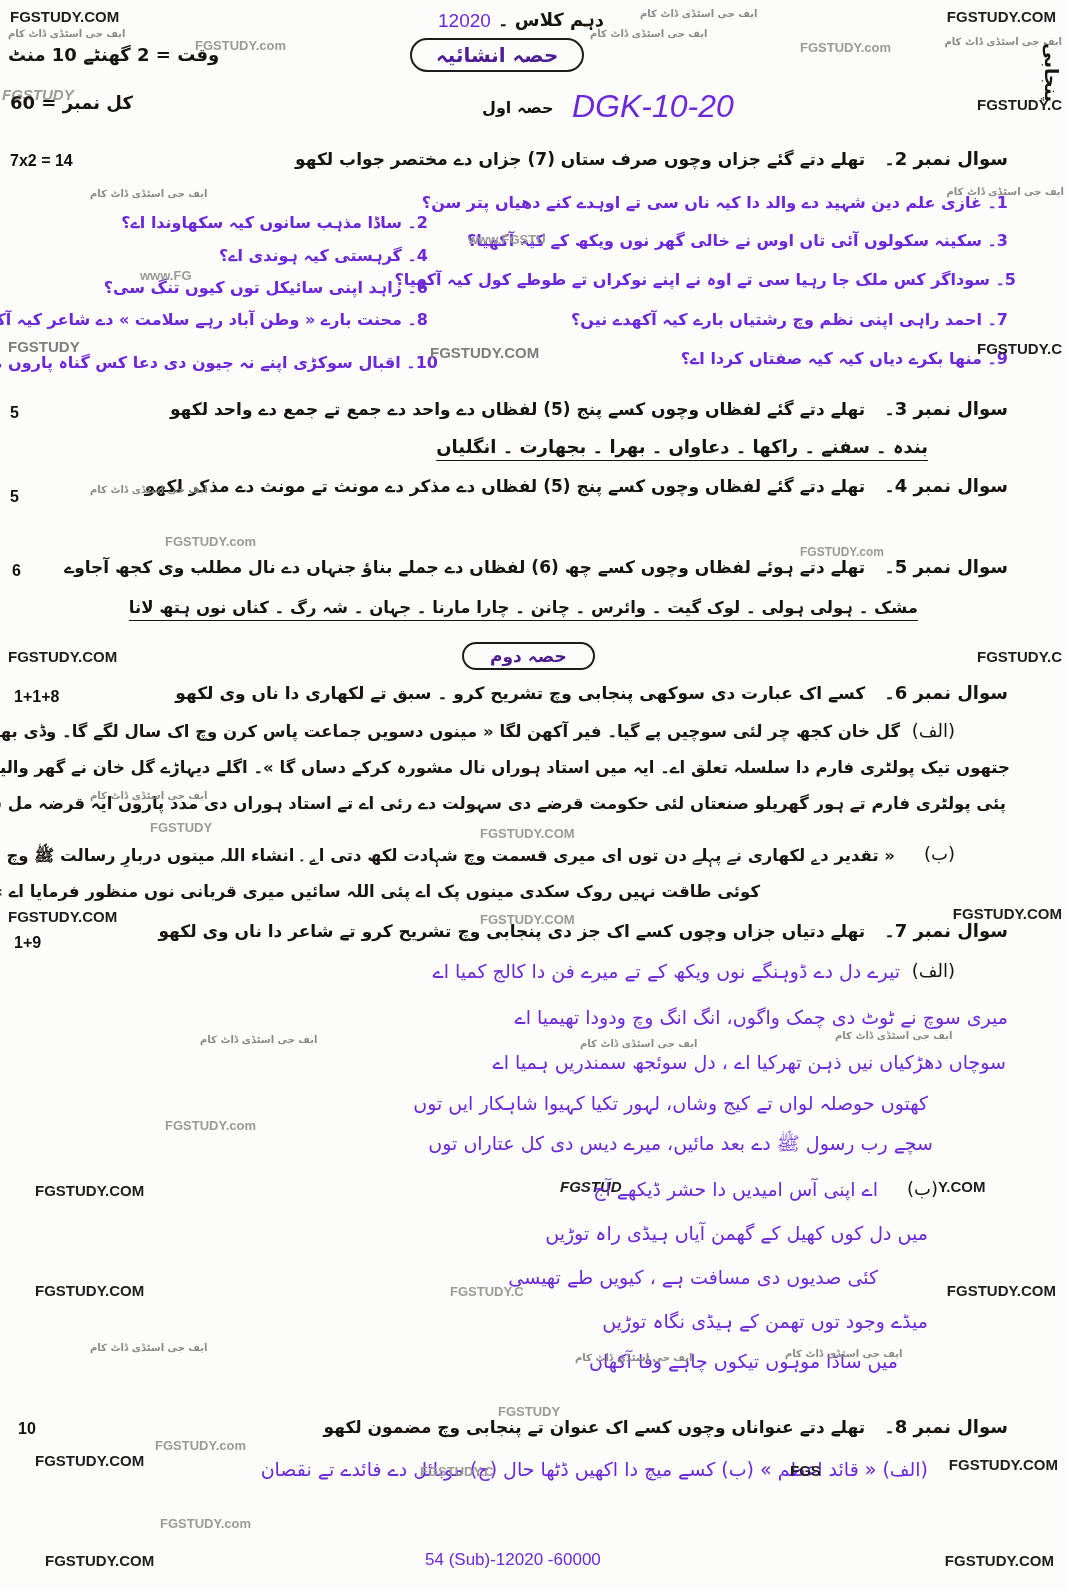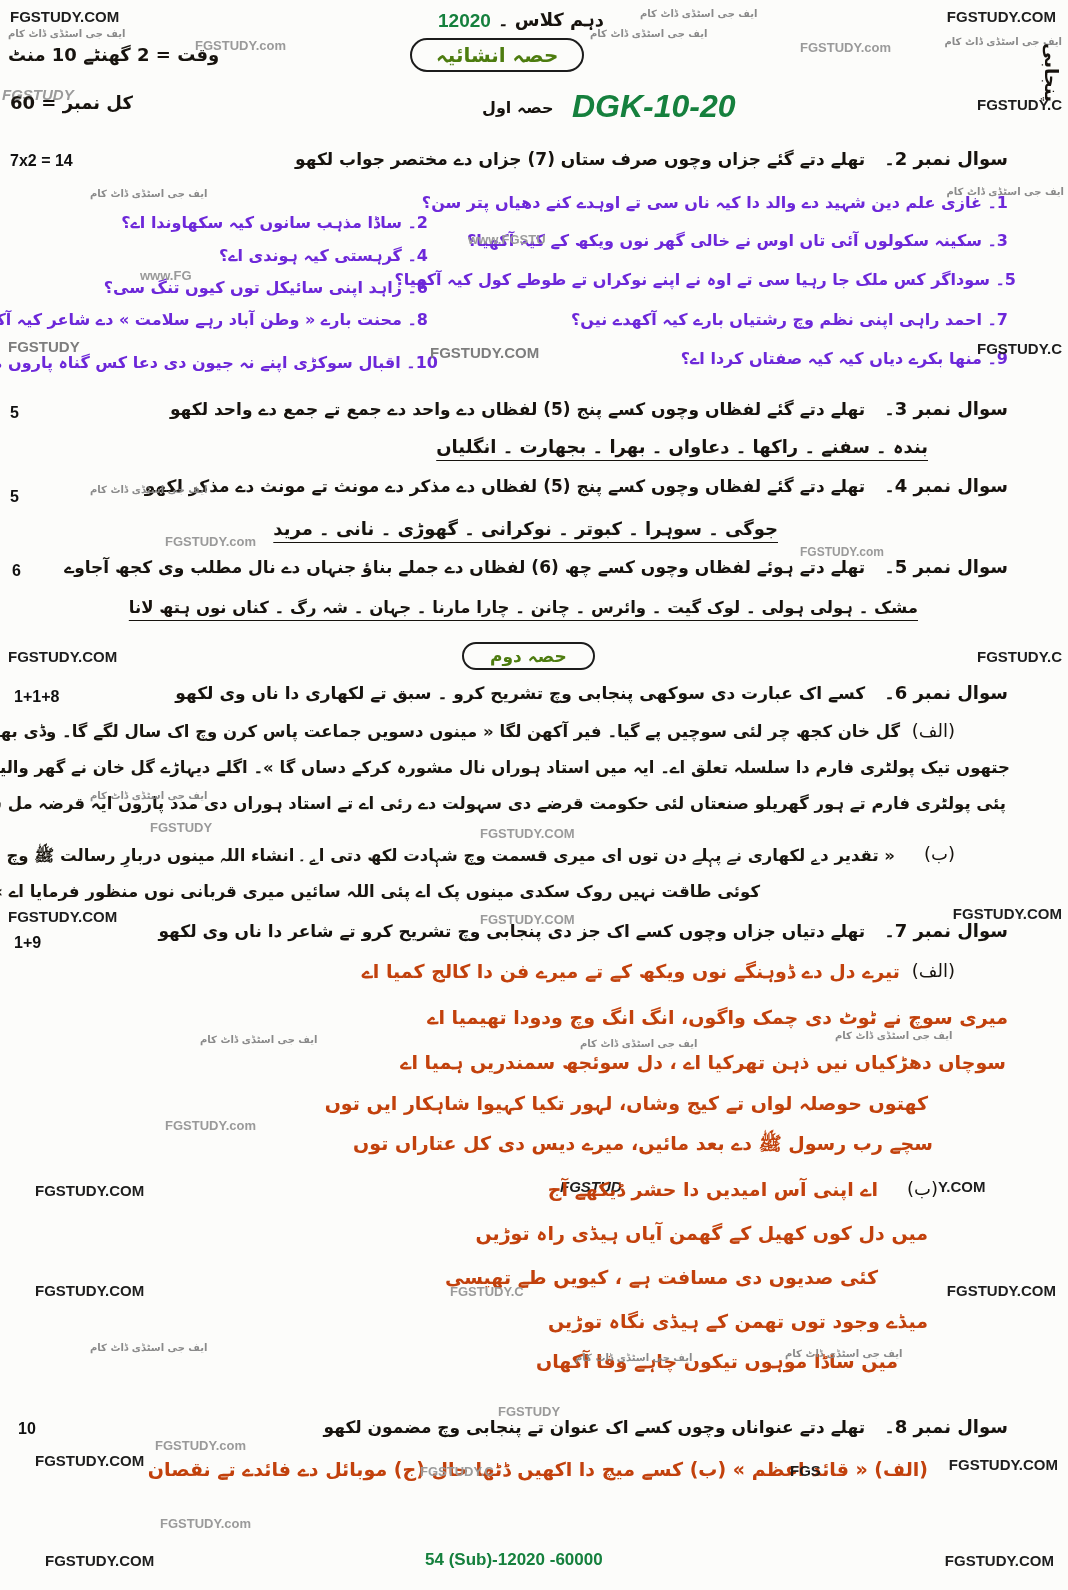--- a/index.html
+++ b/index.html
@@ -6,25 +6,25 @@
   body{background:#d9d9d9;font-family:"DejaVu Sans",sans-serif}
   .page{position:relative;width:1068px;height:1590px;background:#fcfcfa;margin:0 auto;overflow:hidden;box-shadow:0 0 6px rgba(0,0,0,.3)}
   .abs{position:absolute;white-space:nowrap}
   .u{direction:rtl;unicode-bidi:plaintext;color:#17130e;font-weight:700;font-family:"DejaVu Sans",sans-serif}
   .qline{position:absolute;direction:rtl;white-space:nowrap;color:#17130e}
   .qtitle{font-weight:800;font-size:18px;margin-left:14px}
   .qtext{font-weight:700;font-size:17px}
   .item{position:absolute;direction:rtl;white-space:nowrap;font-size:16px;font-weight:700;color:#6d28d9}
   .words{position:absolute;direction:rtl;white-space:nowrap;font-size:18px;font-weight:800;color:#17130e;text-decoration:underline;text-underline-offset:7px;text-decoration-thickness:1px}
   .passage{position:absolute;direction:rtl;white-space:nowrap;font-size:16.5px;font-weight:600;color:#1a160f}
-  .verse{position:absolute;direction:rtl;white-space:nowrap;font-size:19px;font-weight:700;color:#c2410c}
+  .verse{position:absolute;direction:rtl;white-space:nowrap;font-size:19px;font-weight:400;color:#6d28d9}
   .plabel{position:absolute;direction:rtl;font-size:18px;font-weight:400;color:#17130e}
   .marks{position:absolute;font-family:"Liberation Sans",sans-serif;font-weight:800;font-size:16px;color:#111;white-space:nowrap}
-  .lat-b{position:absolute;font-family:"Liberation Sans",sans-serif;font-weight:700;color:#15803d;white-space:nowrap}
-  .pill{position:absolute;direction:rtl;border:2.5px solid #1c1c1c;border-radius:22px;padding:3px 24px;font-size:20px;font-weight:800;color:#4d7c0f;background:#fcfcfa}
+  .lat-b{position:absolute;font-family:"Liberation Sans",sans-serif;font-weight:400;color:#6d28d9;white-space:nowrap}
+  .pill{position:absolute;direction:rtl;border:2.5px solid #1c1c1c;border-radius:22px;padding:3px 24px;font-size:20px;font-weight:800;color:#4c1d95;background:#fcfcfa}
   .wm-bold{position:absolute;font-family:"Liberation Sans",sans-serif;font-weight:800;font-size:15px;color:#1d1d1d;white-space:nowrap}
   .wm-bold-gray{position:absolute;font-family:"Liberation Sans",sans-serif;font-weight:800;font-size:15px;color:#7d7d7d;white-space:nowrap}
   .wm-gray{position:absolute;font-family:"Liberation Sans",sans-serif;font-weight:700;font-size:13px;color:#9a9a9a;white-space:nowrap}
   .wm-urdu{position:absolute;direction:rtl;font-size:10px;color:#8a8a8a;line-height:1.25;text-align:right;white-space:nowrap;font-weight:600}
   .vert{position:absolute;direction:rtl;font-size:18px;font-weight:800;color:#17130e;transform:rotate(90deg);transform-origin:center;white-space:nowrap}
   .ital{font-style:italic}
 </style>
 </head>
 <body>
 
@@ -82,21 +82,20 @@
     <span class="qtitle">سوال نمبر 3۔</span>
     <span class="qtext">تھلے دتے گئے لفظاں وچوں کسے پنج (5) لفظاں دے واحد دے جمع تے جمع دے واحد لکھو</span>
   </div>
   <div class="words" style="top:436px;right:140px">بندہ ۔ سفنے ۔ راکھا ۔ دعاواں ۔ بھرا ۔ بجھارت ۔ انگلیاں</div>
 
   <div class="marks" style="left:10px;top:488px">5</div>
   <div class="qline" style="top:475px;right:60px">
     <span class="qtitle">سوال نمبر 4۔</span>
     <span class="qtext">تھلے دتے گئے لفظاں وچوں کسے پنج (5) لفظاں دے مذکر دے مونث تے مونث دے مذکر لکھو</span>
   </div>
-  <div class="words" style="top:518px;right:290px">جوگی ۔ سوہرا ۔ کبوتر ۔ نوکرانی ۔ گھوڑی ۔ نانی ۔ مرید</div>
   <div class="wm-urdu" style="left:90px;top:484px">ایف جی اسٹڈی ڈاٹ کام</div>
   <div class="wm-gray" style="left:165px;top:534px">FGSTUDY.com</div>
   <div class="wm-gray" style="left:800px;top:545px;font-size:12px">FGSTUDY.com</div>
 
   <div class="marks" style="left:12px;top:562px">6</div>
   <div class="qline" style="top:556px;right:60px">
     <span class="qtitle">سوال نمبر 5۔</span>
     <span class="qtext">تھلے دتے ہوئے لفظاں وچوں کسے چھ (6) لفظاں دے جملے بناؤ جنہاں دے نال مطلب وی کجھ آجاوے</span>
   </div>
   <div class="words" style="top:598px;right:150px;font-size:16.5px">مشک ۔ ہولی ہولی ۔ لوک گیت ۔ وائرس ۔ چانن ۔ چارا مارنا ۔ جہان ۔ شہ رگ ۔ کناں نوں ہتھ لانا</div>

